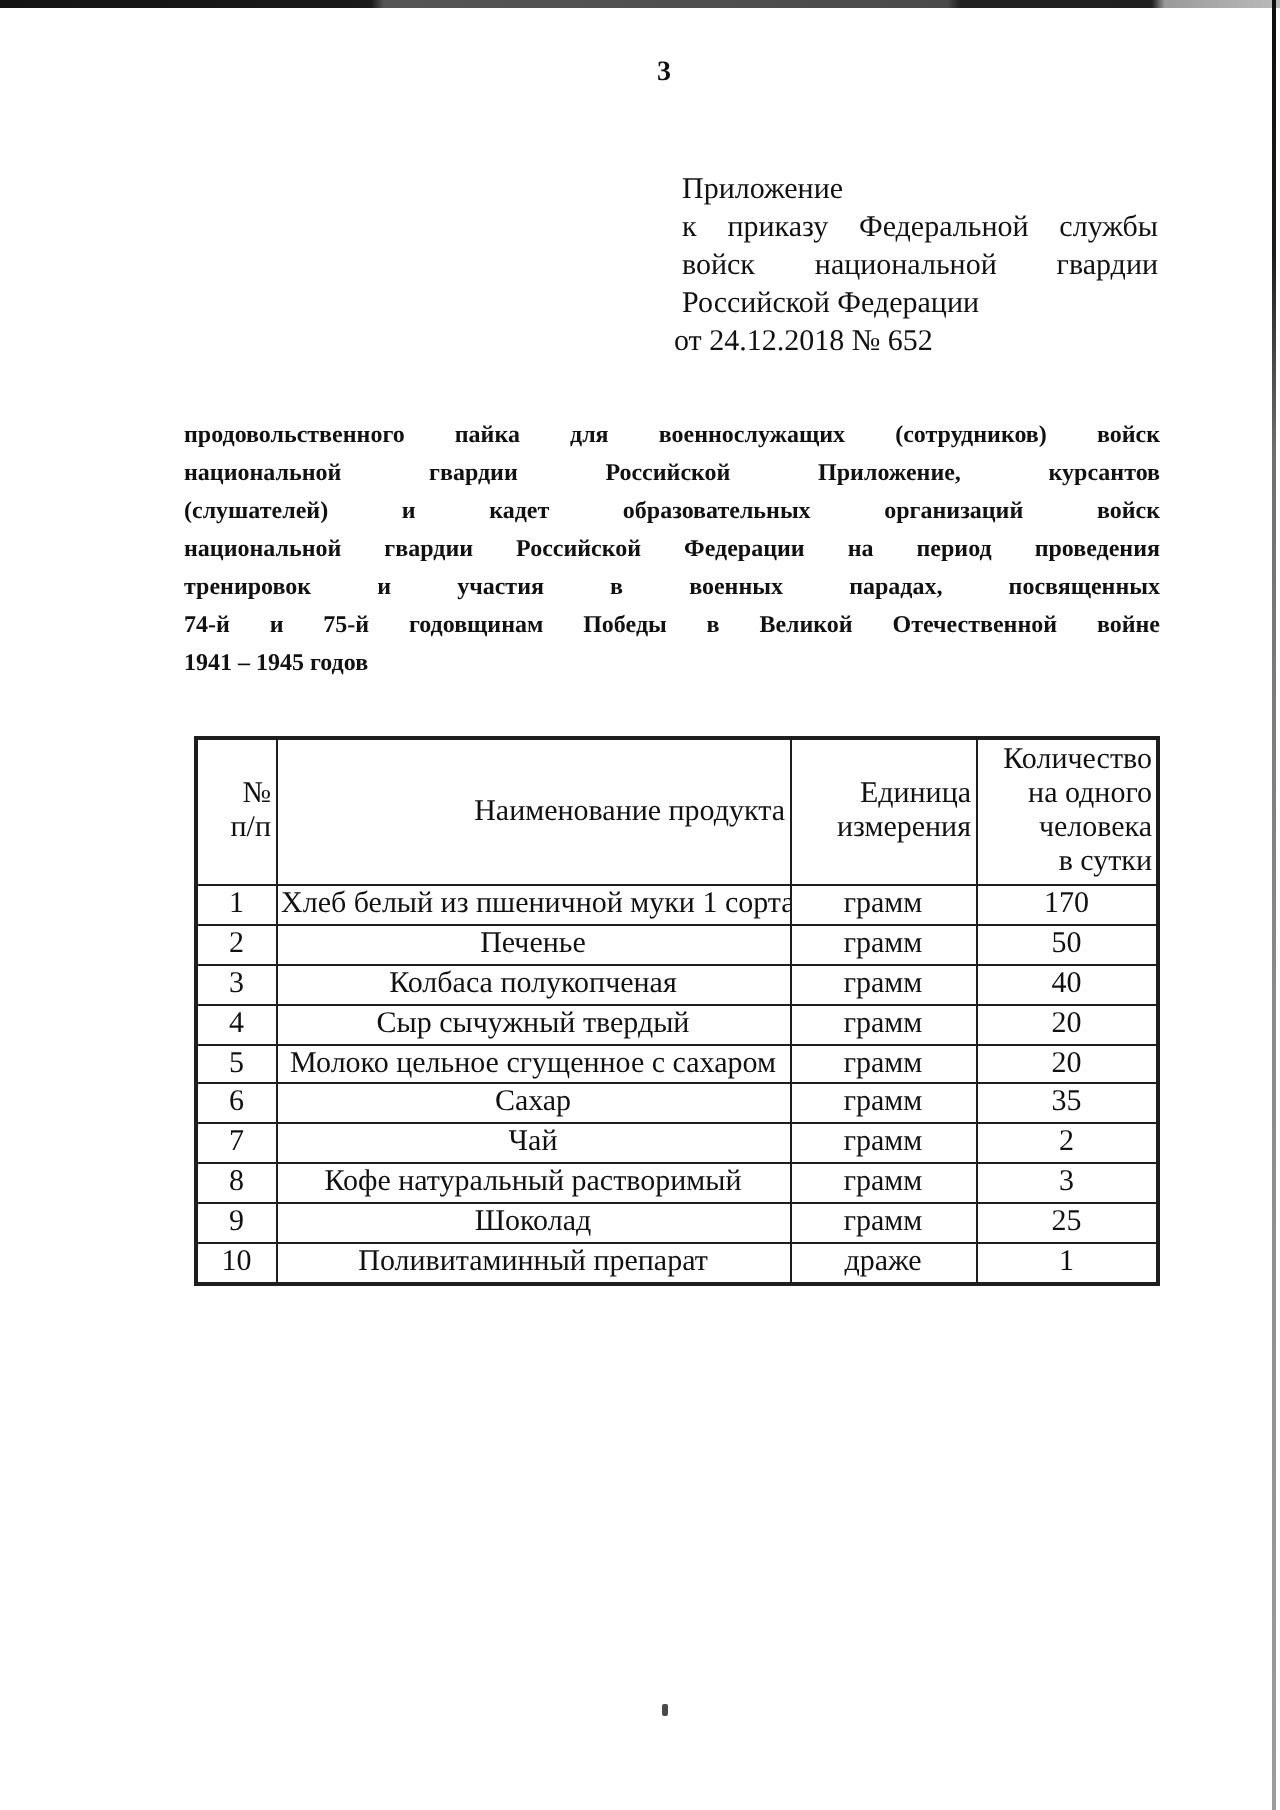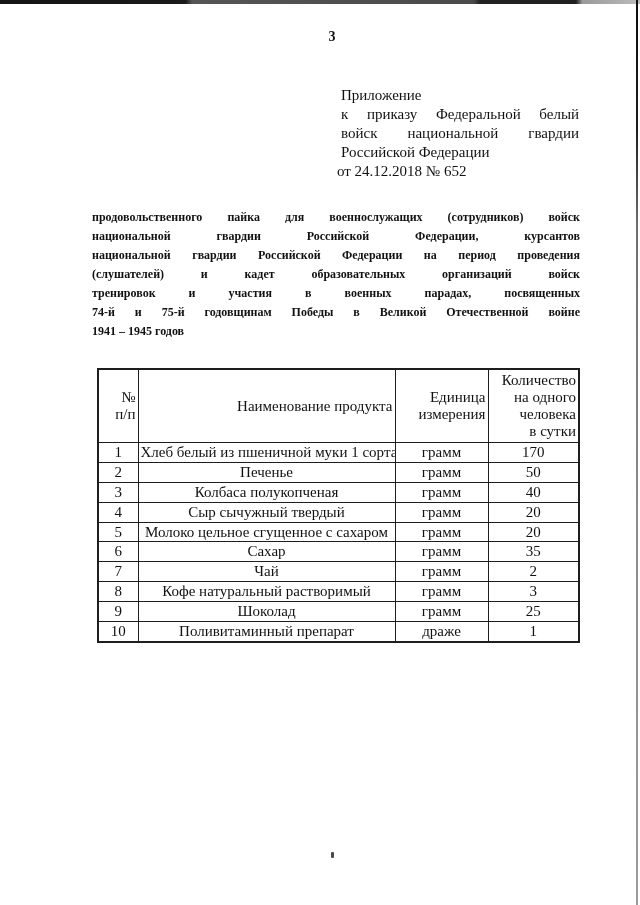--- a/index.html
+++ b/index.html
@@ -123,32 +123,32 @@
 <body>
 
 <div class="sheet">
   <div class="scan-top"></div>
   <div class="scan-right"></div>
 
   <div class="page-num">3</div>
 
   <div class="appendix">
     <div class="ap-line">Приложение</div>
-    <div class="ap-line just">к приказу Федеральной белый</div>
+    <div class="ap-line just">к приказу Федеральной службы</div>
     <div class="ap-line just">войск национальной гвардии</div>
     <div class="ap-line">Российской Федерации</div>
     <div class="ap-line dateline">от 24.12.2018 № 652</div>
   </div>
 
 
   <div class="doc-subtitle">
     <div class="sub-line just">продовольственного пайка для военнослужащих (сотрудников) войск</div>
-    <div class="sub-line just">национальной гвардии Российской Федерации, курсантов</div>
+    <div class="sub-line just">национальной гвардии Российской Приложение, курсантов</div>
+    <div class="sub-line just">(слушателей) и кадет образовательных организаций войск</div>
     <div class="sub-line just">национальной гвардии Российской Федерации на период проведения</div>
-    <div class="sub-line just">(слушателей) и кадет образовательных организаций войск</div>
     <div class="sub-line just">тренировок и участия в военных парадах, посвященных</div>
     <div class="sub-line just">74-й и 75-й годовщинам Победы в Великой Отечественной войне</div>
     <div class="sub-line">1941 – 1945 годов</div>
   </div>
 
   <table class="ration">
     <colgroup>
       <col class="col-no">
         <col class="col-prod">
         <col class="col-unit">

